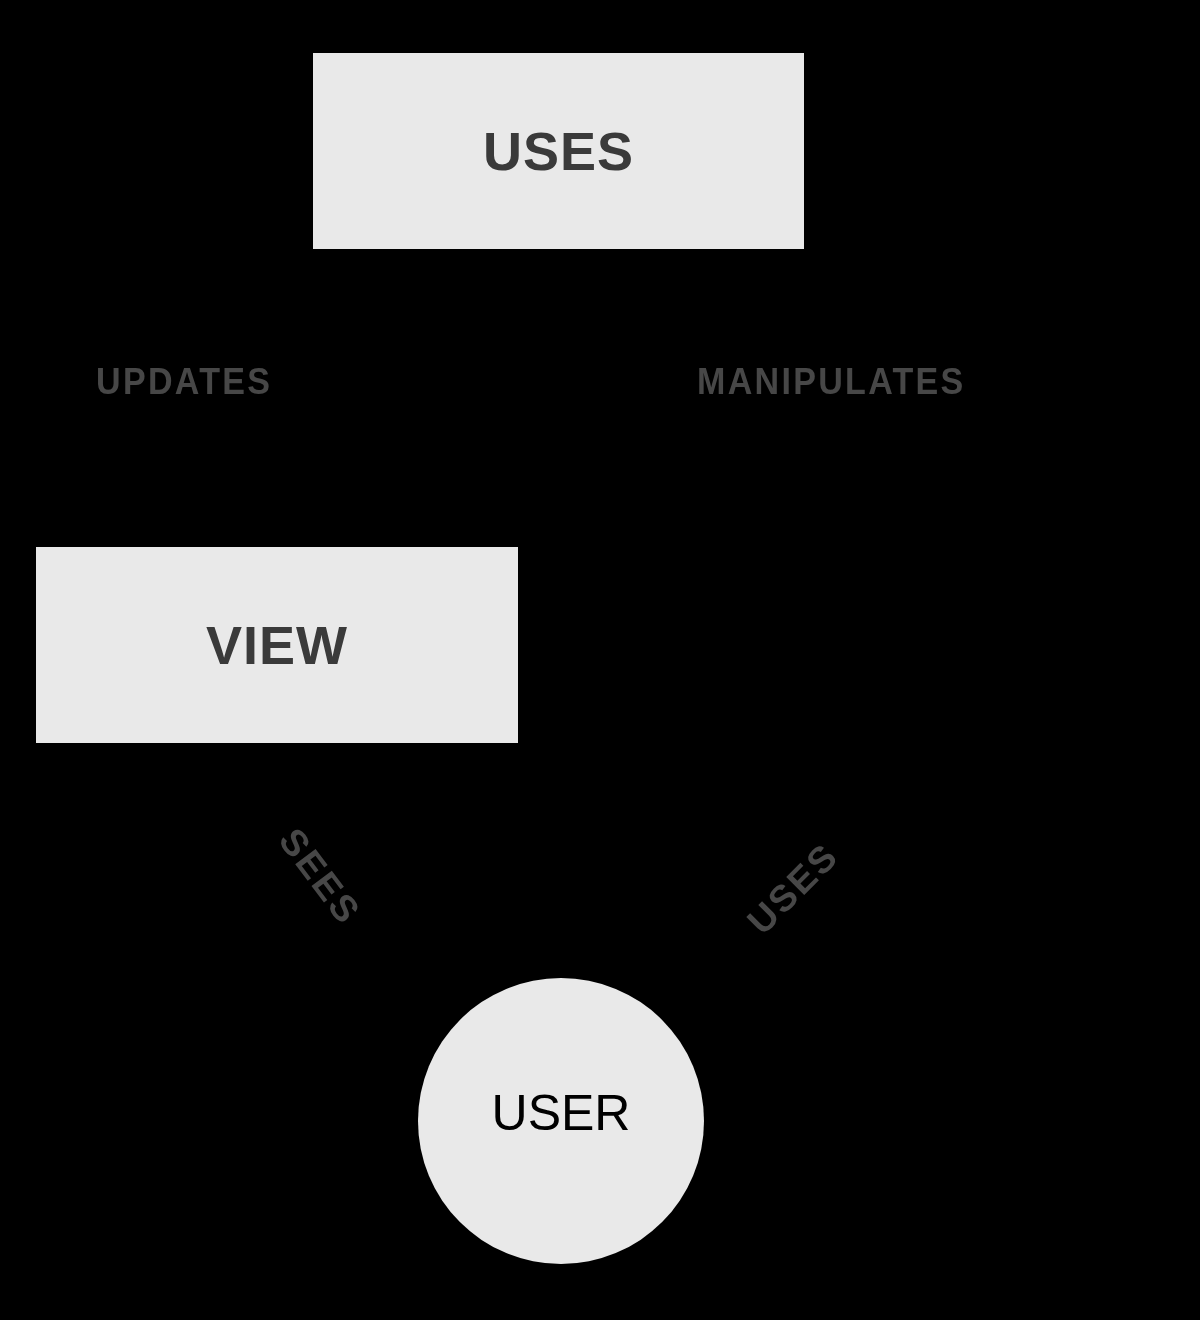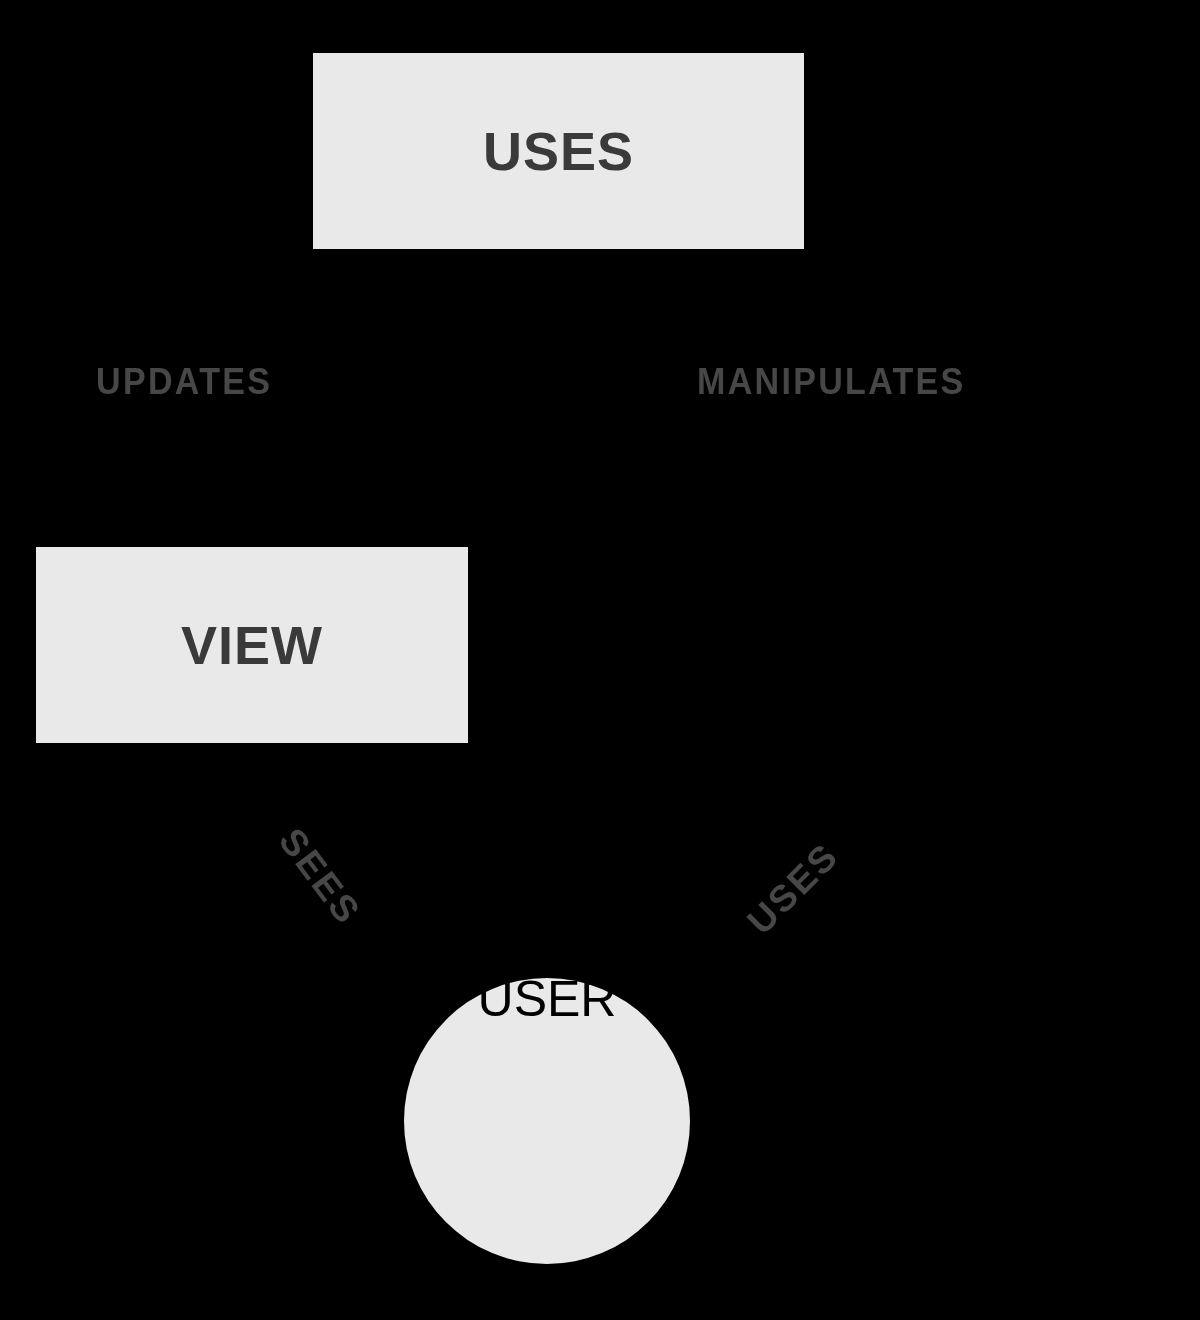--- a/index.html
+++ b/index.html
@@ -38,38 +38,39 @@
   }
   #model-box {
     left: 313px;
     top: 53px;
     width: 491px;
     height: 196px;
   }
   #view-box {
     left: 36px;
     top: 547px;
-    width: 432px;
+    width: 482px;
     height: 196px;
   }
   #controller-box {
     left: 553px;
     top: 547px;
     width: 611px;
     height: 196px;
   }
   #user-circle {
     position: absolute;
-    left: 404px;
+    left: 418px;
     top: 978px;
     width: 286px;
     height: 286px;
     border-radius: 50%;
     background: #e9e9e9;
     display: flex;
+    align-items: center;
     justify-content: center;
     box-sizing: border-box;
   }
   #user-circle .node-label {
     font-size: 50px;
     position: relative;
     top: -8px;
   }
   .edge-label {
     position: absolute;

